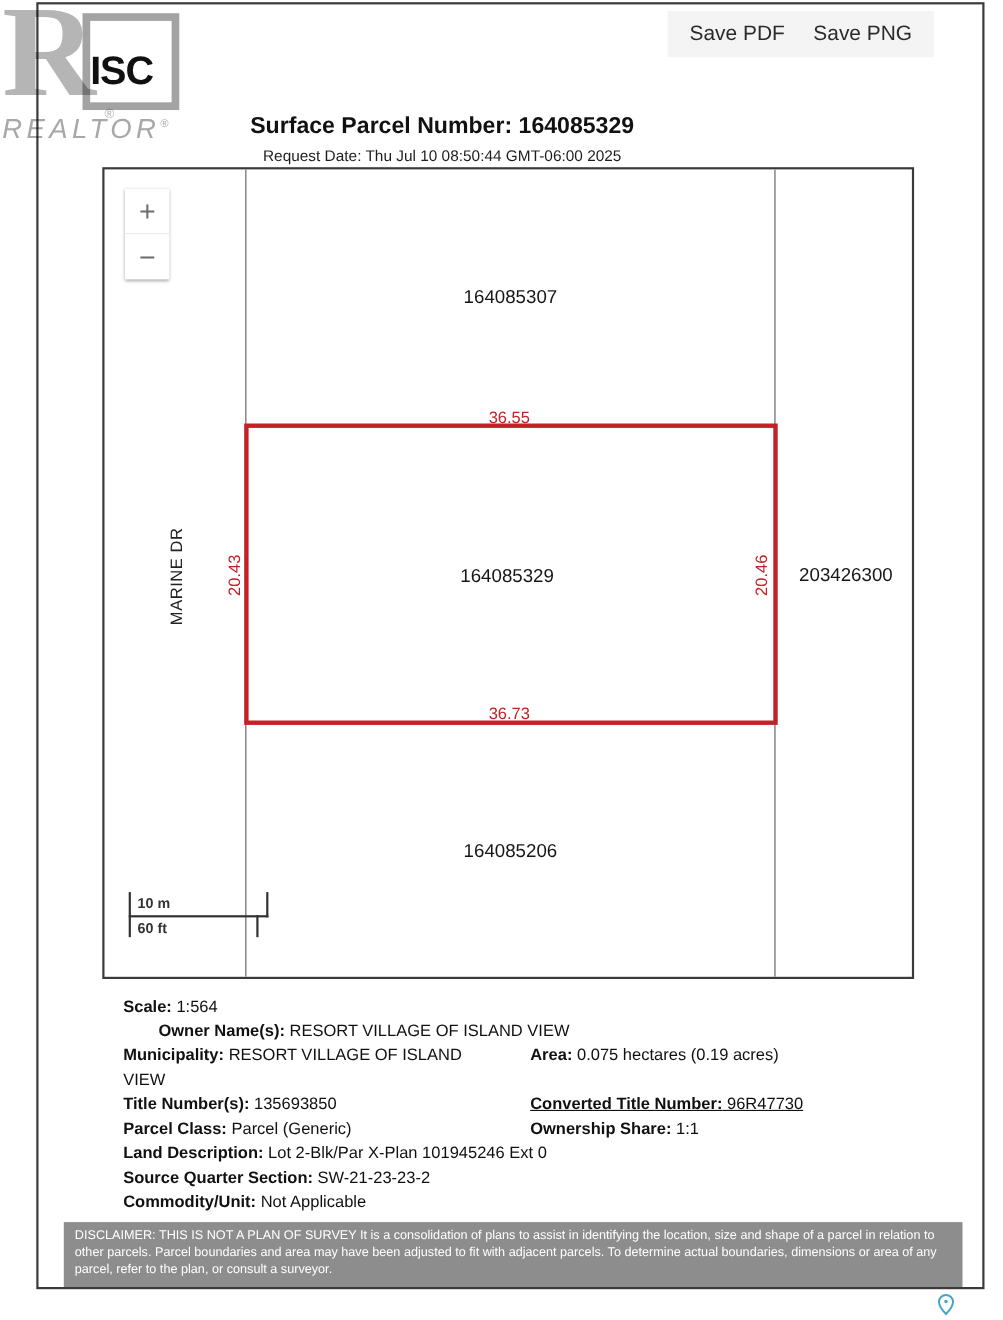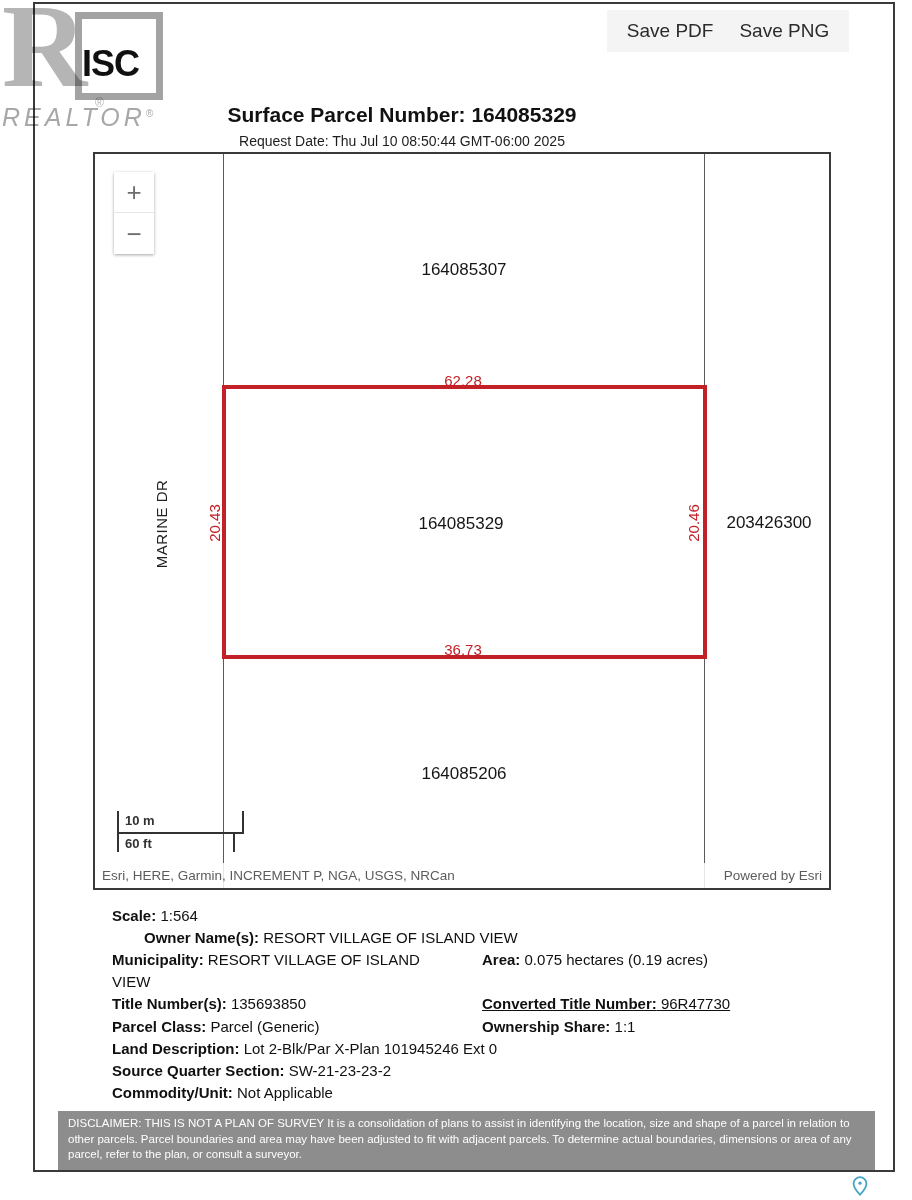--- a/index.html
+++ b/index.html
@@ -86,21 +86,21 @@
   <div class="bline" style="left:128px;"></div>
   <div class="bline" style="left:609px;"></div>
 
   <div class="parcel-rect"></div>
 
   <div class="plabel" style="left:369px; top:116px;">164085307</div>
   <div class="plabel" style="left:366px; top:370px;">164085329</div>
   <div class="plabel" style="left:674px; top:369px;">203426300</div>
   <div class="plabel" style="left:369px; top:620px;">164085206</div>
 
-  <div class="dim" style="left:368px; top:226px;">62.28</div>
+  <div class="dim" style="left:368px; top:226px;">36.55</div>
   <div class="dim" style="left:368px; top:495px;">36.73</div>
   <div class="dim rot" style="left:119px; top:369px;">20.43</div>
   <div class="dim rot" style="left:598px; top:369px;">20.46</div>
 
   <div class="street" style="left:66px; top:370px;">MARINE DR</div>
 
   <div class="zoomctl">
     <button class="zbtn">
         <span>+</span>
       </button>
@@ -111,24 +111,20 @@
 
   <div>
     <div class="sb" style="left:22px; top:657px; width:2px; height:41px;"></div>
     <div class="sb" style="left:22px; top:678px; width:127px; height:2px;"></div>
     <div class="sb" style="left:147px; top:657px; width:2px; height:23px;"></div>
     <div class="sb" style="left:138px; top:678px; width:2px; height:20px;"></div>
     <div class="sb-label" style="left:30px; top:659px;">10 m</div>
     <div class="sb-label" style="left:30px; top:682px;">60 ft</div>
   </div>
 
-  <div class="attrib">
-    <span>Esri, HERE, Garmin, INCREMENT P, NGA, USGS, NRCan</span>
-    <span>Powered by Esri</span>
-  </div>
 </div>
 
 <div>
   <div class="abs drow lcol" style="top:905px;"><b>Scale:</b> <span>1:564</span></div>
   <div class="abs drow lcol" style="top:927px;margin-left:32px;"><b>Owner Name(s):</b> <span>RESORT VILLAGE OF ISLAND VIEW</span></div>
   <div class="abs drow lcol wrapcol" style="top:949px;"><b>Municipality:</b> <span>RESORT VILLAGE OF ISLAND VIEW</span></div>
   <div class="abs drow rcol" style="top:949px;"><b>Area:</b> <span>0.075 hectares (0.19 acres)</span></div>
   <div class="abs drow lcol" style="top:993px;"><b>Title Number(s):</b> <span>135693850</span></div>
   <div class="abs drow rcol" style="top:993px;text-decoration:underline;"><b>Converted Title Number:</b> <span>96R47730</span></div>
   <div class="abs drow lcol" style="top:1016px;"><b>Parcel Class:</b> <span>Parcel (Generic)</span></div>

